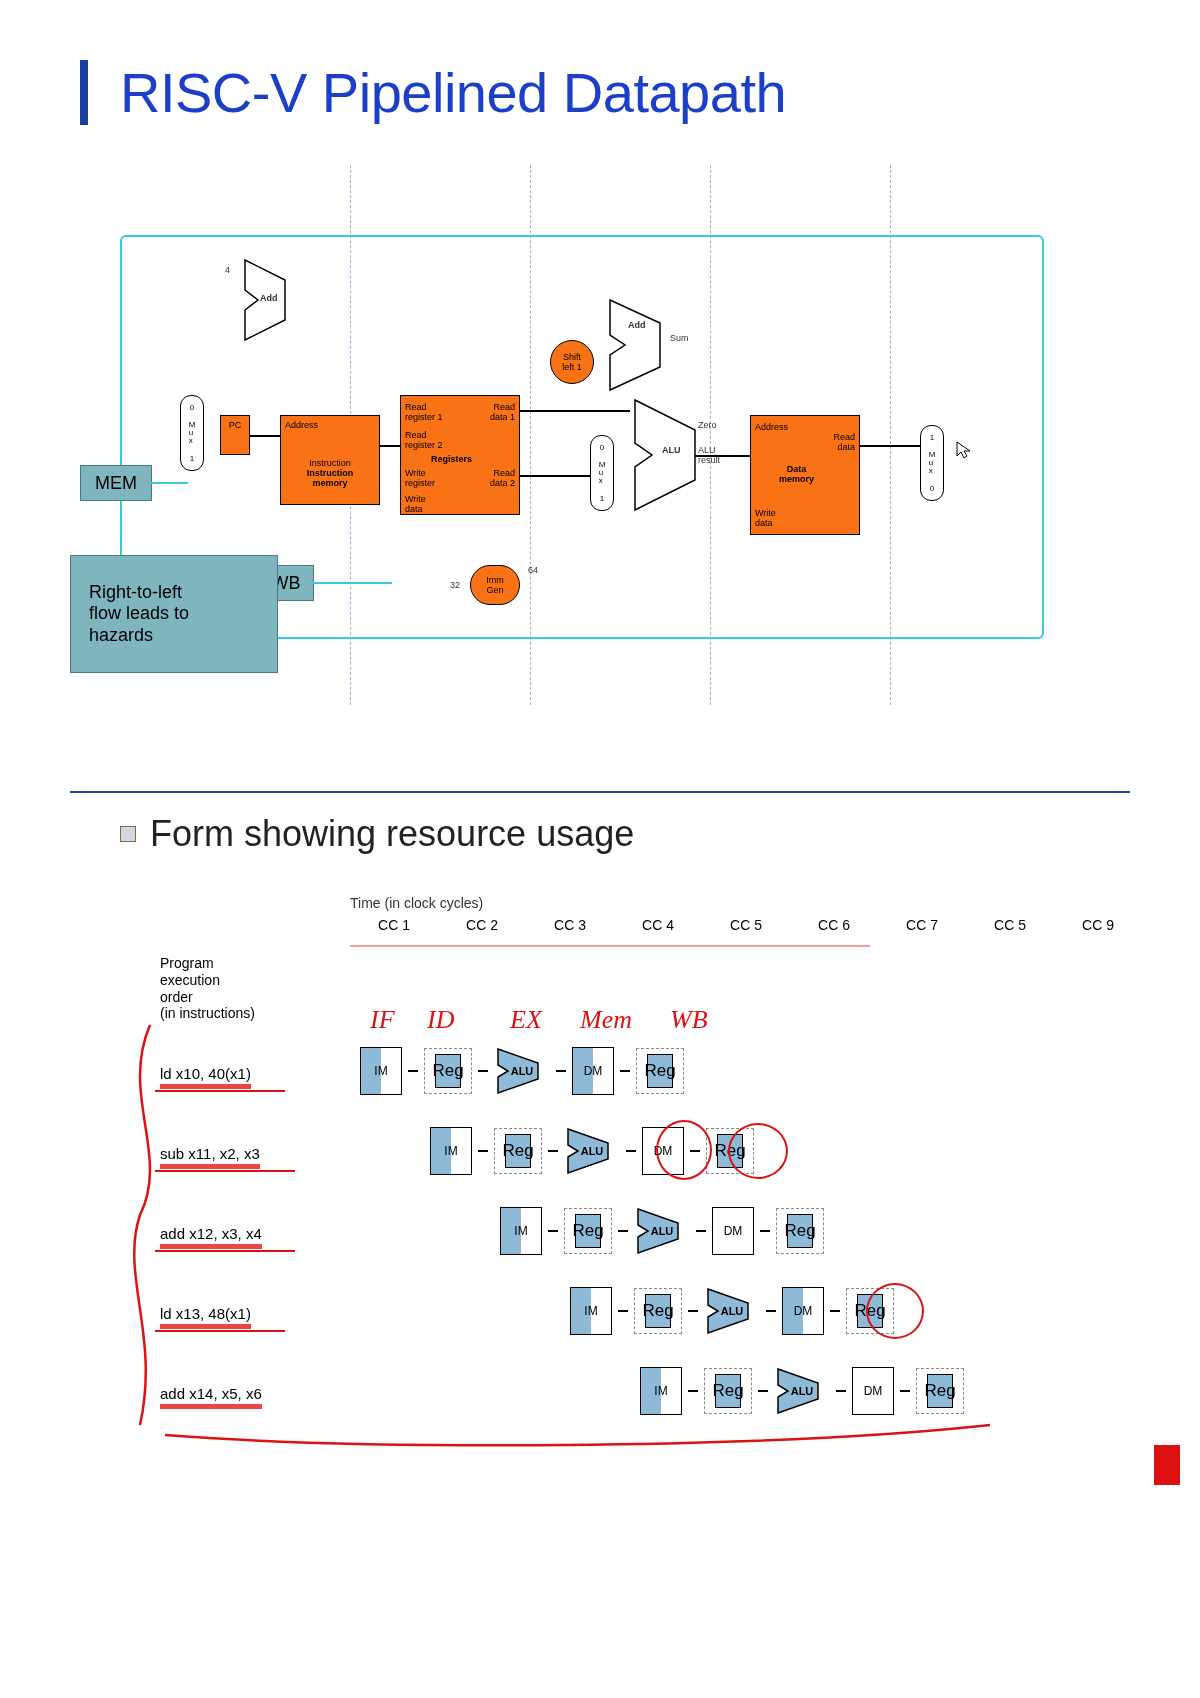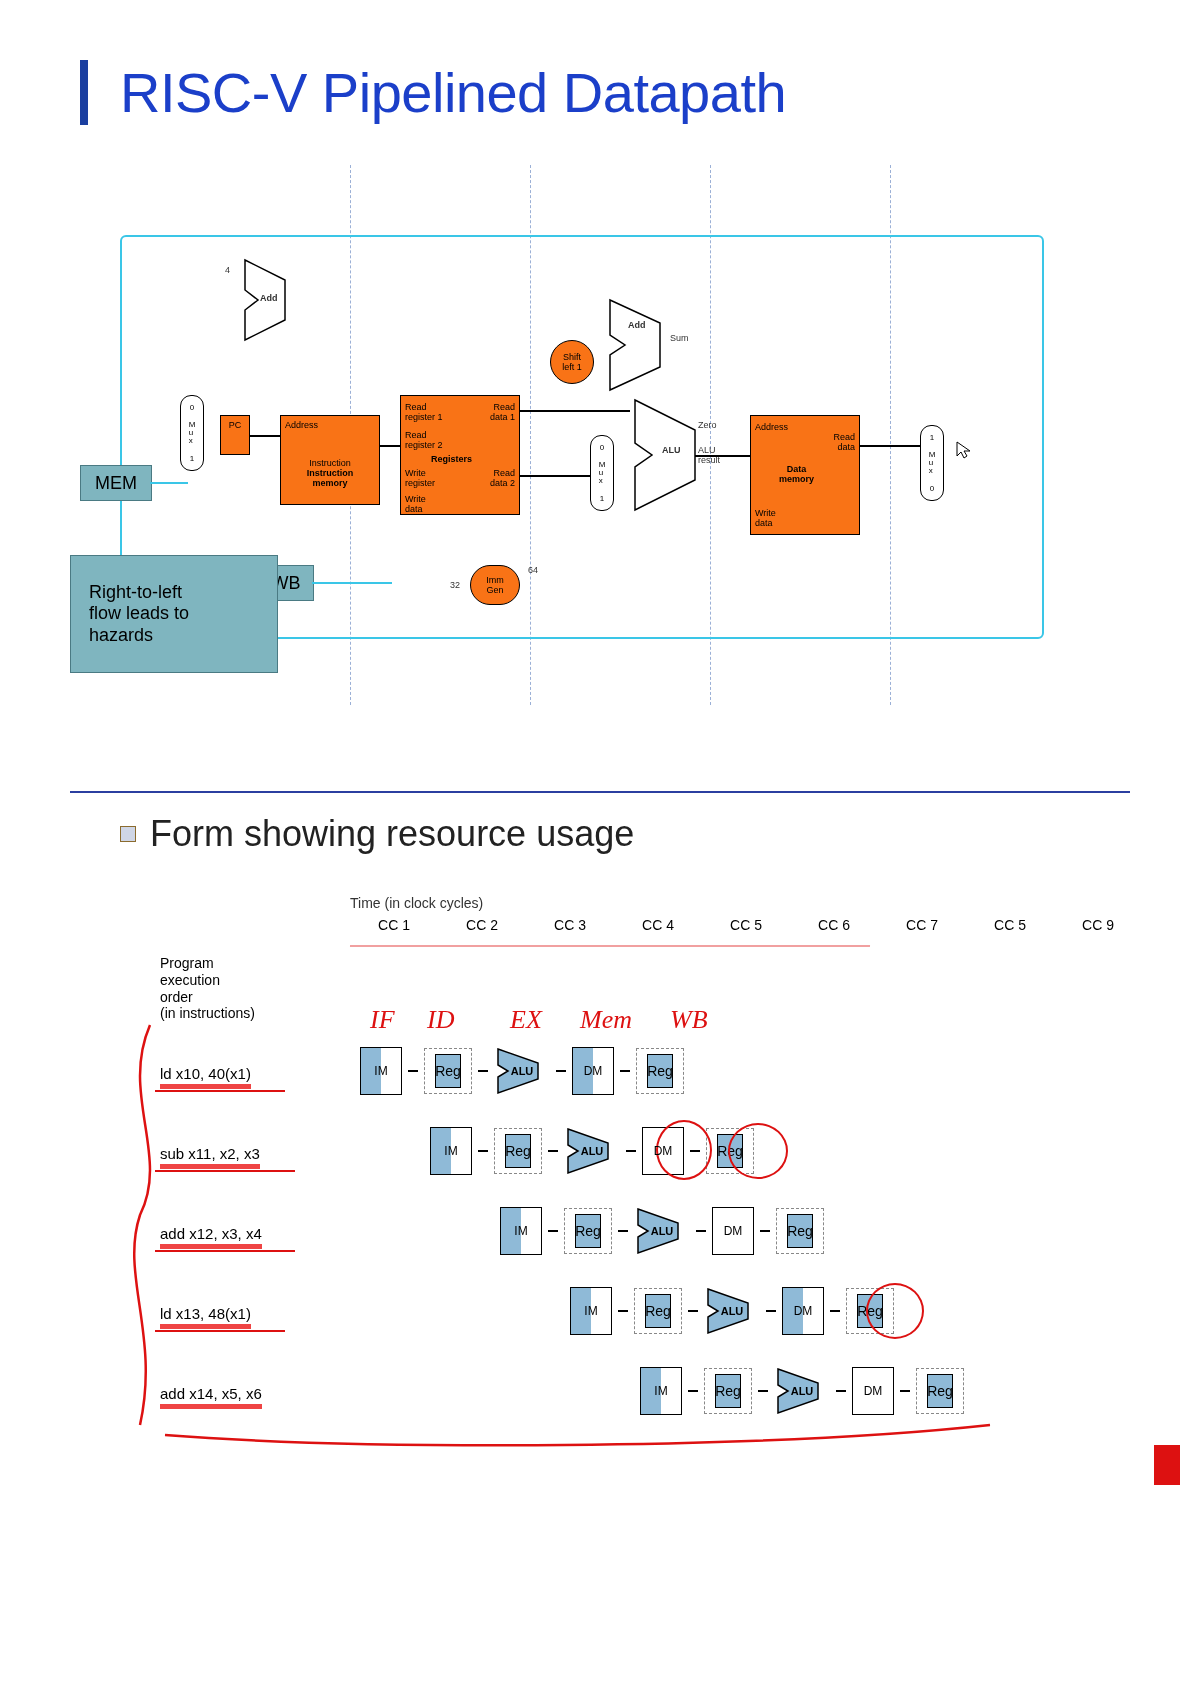--- a/index.html
+++ b/index.html
@@ -145,21 +145,21 @@
     position:relative;
   }
   .stagebox.shade::before {
     content:""; position:absolute; left:0; top:0; bottom:0; width:50%; background:#8fbad7;
   }
   .stagebox span { position:relative; z-index:2; }
   .regbox {
     width:48px; height:46px; position:relative; display:flex; align-items:center; justify-content:center;
   }
   .regbox .outl { position:absolute; inset:0; border:1px dashed #888; }
-  .regbox .inner { width:24px; height:32px; background:#8fbad7; border:1px solid #000; font-size:14px; display:flex;align-items:center;justify-content:center; }
+  .regbox .inner { width:24px; height:32px; background:#8fbad7; border:1px solid #000; font-size:17px; display:flex;align-items:center;justify-content:center; }
   .alu-stage {
     width:56px; height:52px; display:flex; align-items:center; justify-content:center; position:relative;
   }
   .alu-stage svg { width:56px; height:52px; }
   .alu-stage .lbl { position:absolute; font-size:11px; font-weight:bold; }
   .conn { width:10px; height:2px; background:#000; }
 
   
   .hw { position:absolute; font-family: "Comic Sans MS", cursive; color:#d11; font-size:26px; font-style:italic; }
   .red-stroke { position:absolute; border:2px solid #d11; border-radius:50%; background:transparent; }

